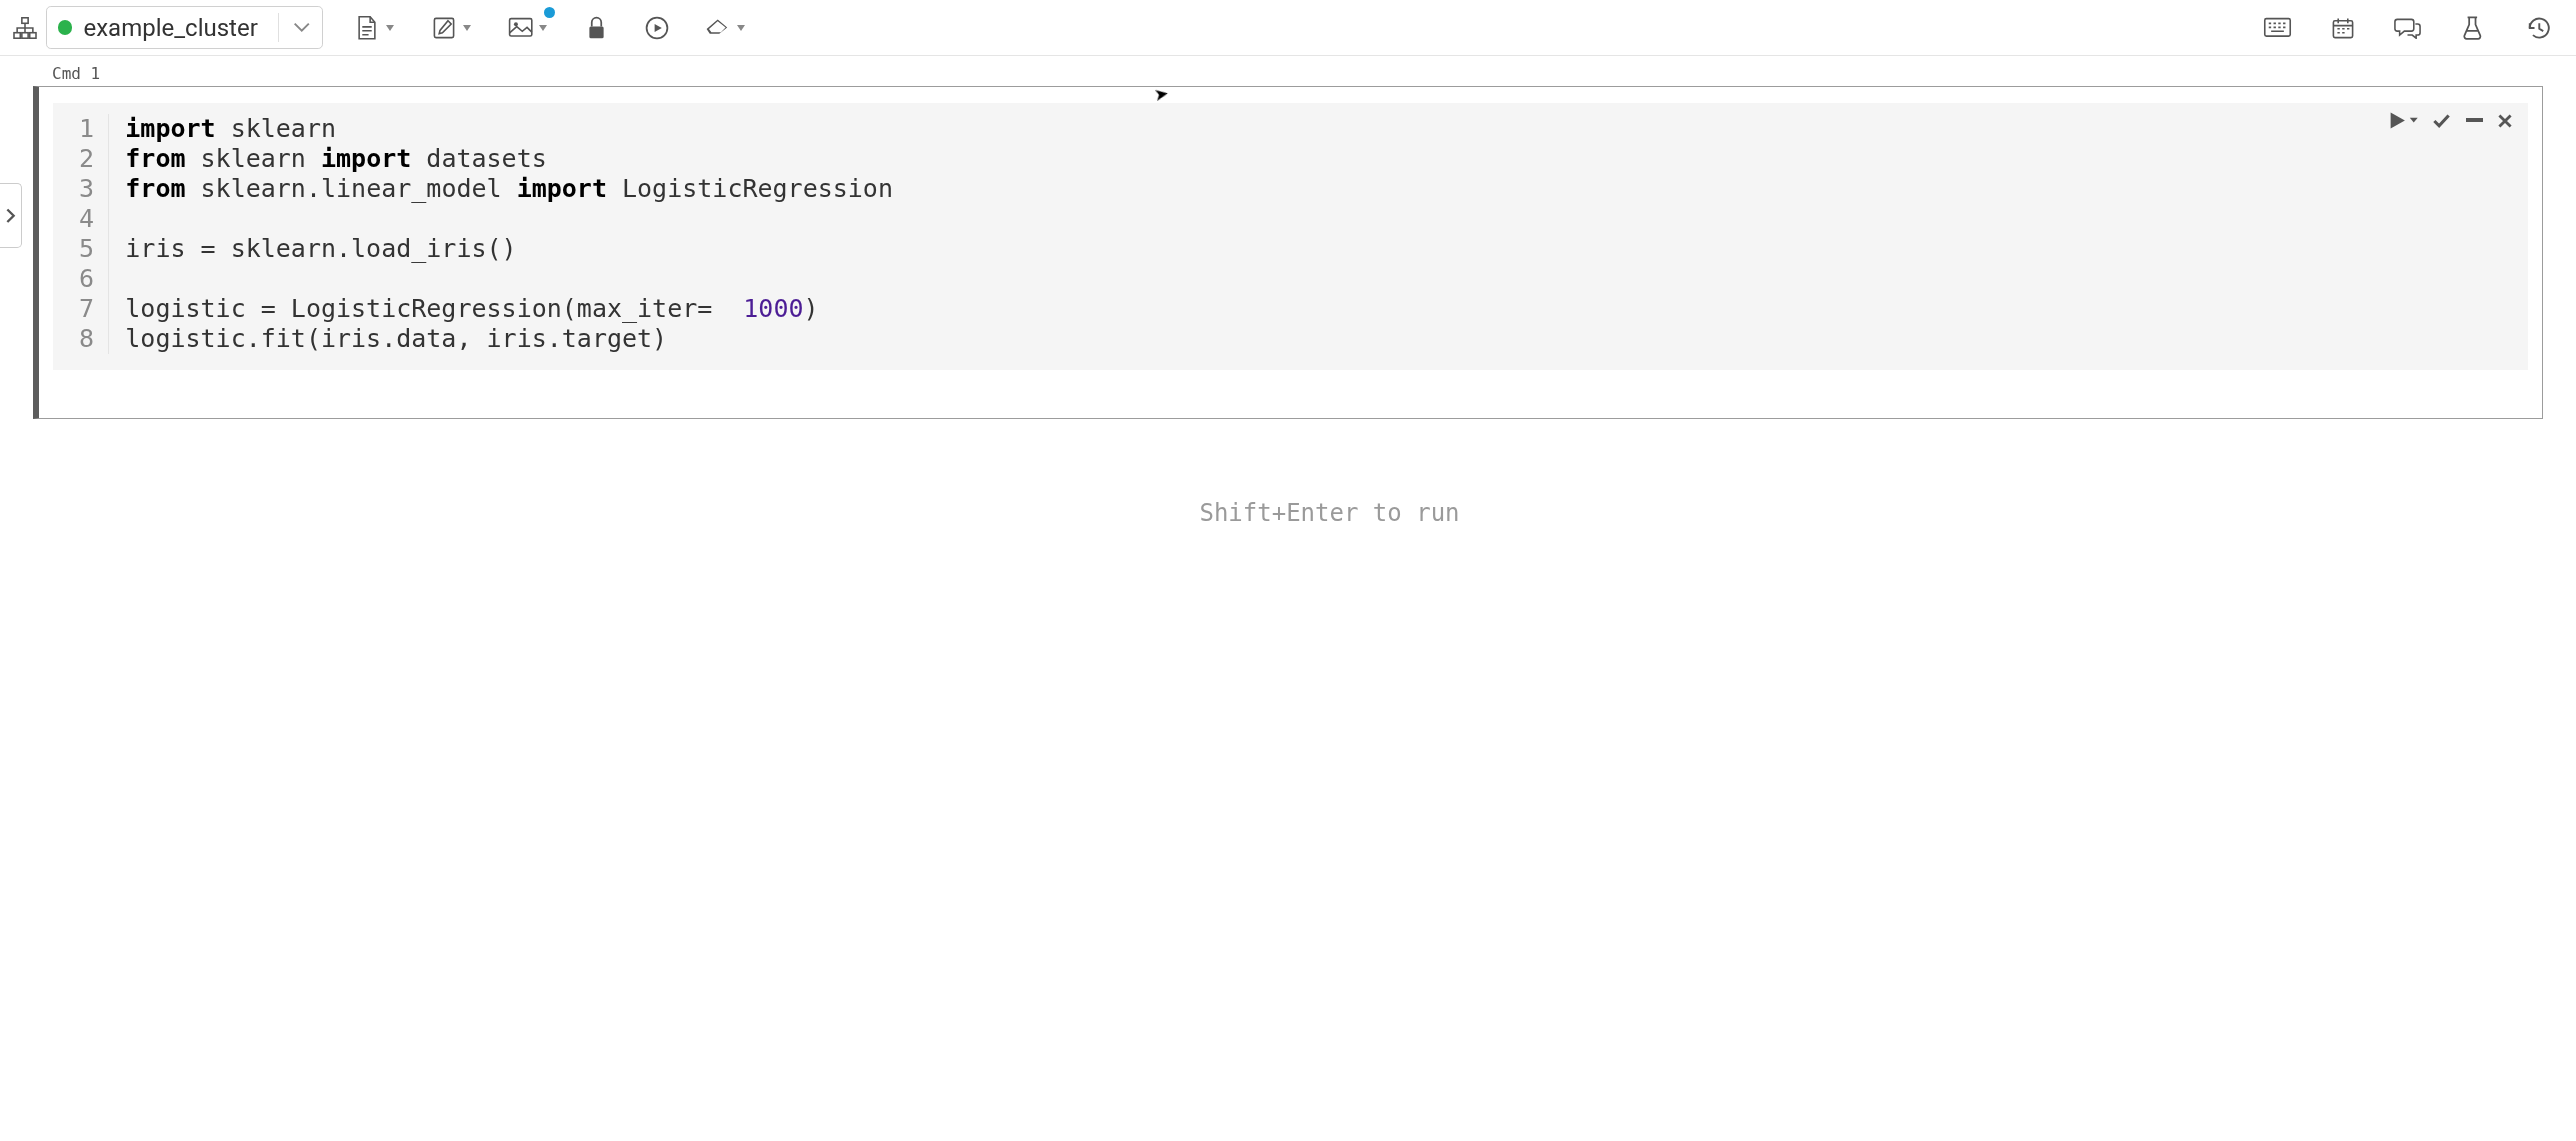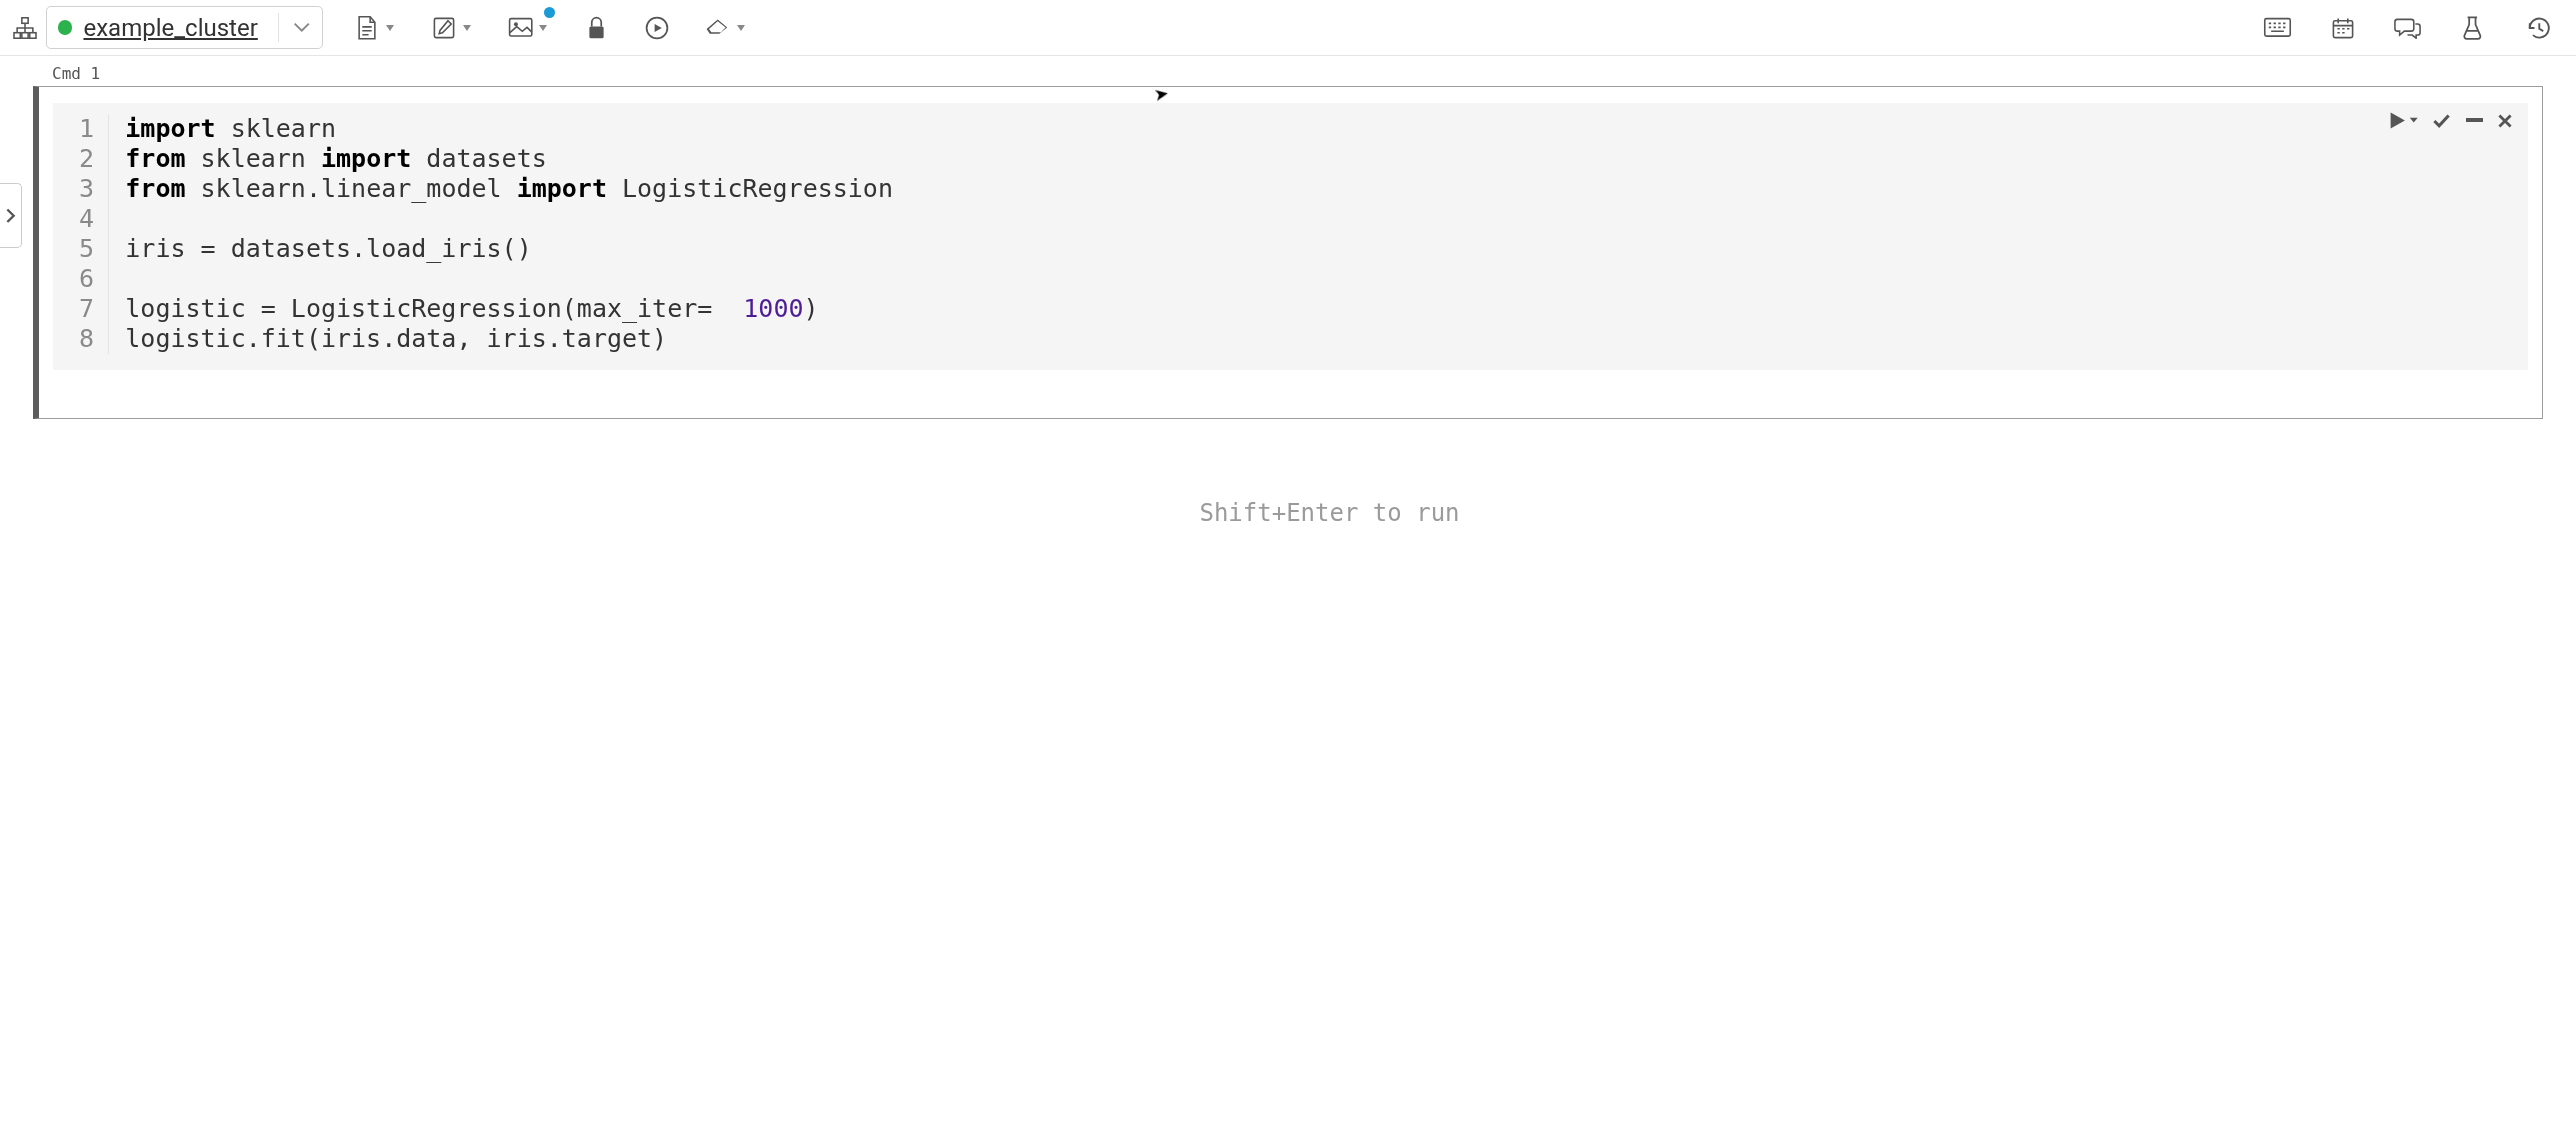--- a/index.html
+++ b/index.html
@@ -23,21 +23,20 @@
   }
   .sitemap-icon { width: 24px; height: 22px; display:flex; align-items:center; justify-content:center; color:#555;}
   .cluster-pill {
     display: flex;
     align-items: center;
     border: 0.8px solid #d0d0d0;
     border-radius: 4.8px;
     padding: 4.8px 11px;
     gap: 11px;
     height: 43px;
-    text-decoration: underline;
   }
   .status-dot {
     width: 14.3px; height: 14.3px; border-radius: 50%;
     background: #2bb24c;
     flex-shrink:0;
   }
   .cluster-name { font-size: 24px; color: #333; }
   .cluster-divider {
     width: 0.8px; height: 29px; background: #e0e0e0; margin: 0 3.2px 0 9.5px;
   }
@@ -307,21 +306,21 @@
       <div class="code-row">
         <div class="gutter">3</div>
         <div class="code"><span class="kw">from</span><span> sklearn.linear_model </span><span class="kw">import</span><span> LogisticRegression</span></div>
       </div>
       <div class="code-row">
         <div class="gutter">4</div>
         <div class="code">&nbsp;</div>
       </div>
       <div class="code-row">
         <div class="gutter">5</div>
-        <div class="code"><span>iris = datasets.load_iris()</span></div>
+        <div class="code"><span>iris = sklearn.load_iris()</span></div>
       </div>
       <div class="code-row">
         <div class="gutter">6</div>
         <div class="code">&nbsp;</div>
       </div>
       <div class="code-row">
         <div class="gutter">7</div>
         <div class="code"><span>logistic = LogisticRegression(max_iter=</span><span class="num">1000</span><span>)</span></div>
       </div>
       <div class="code-row">

